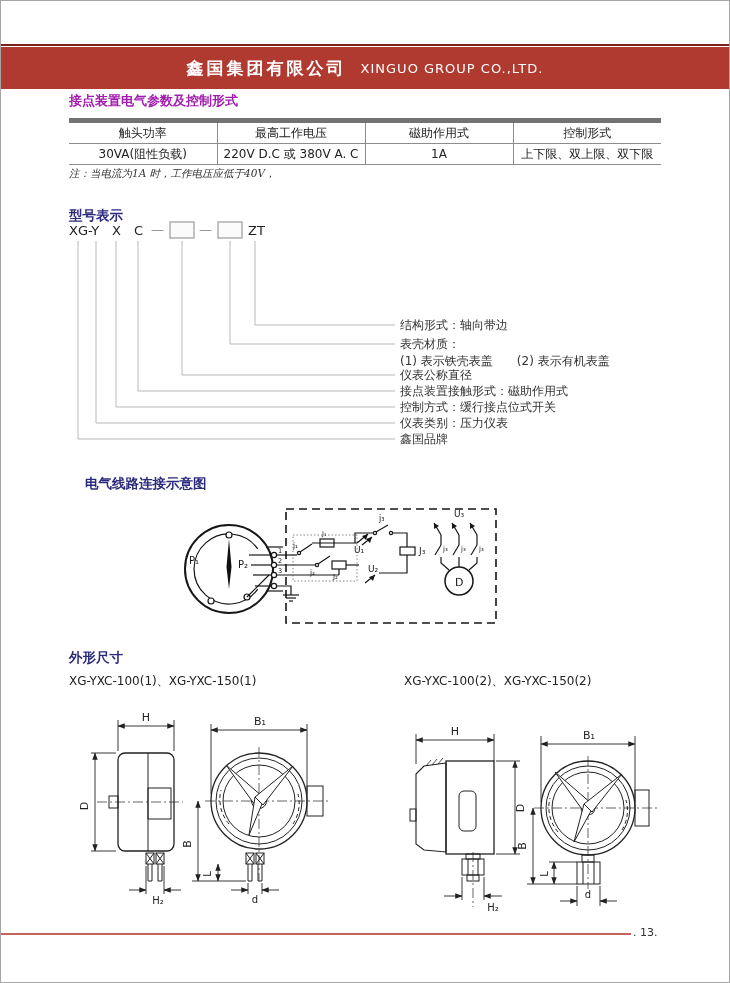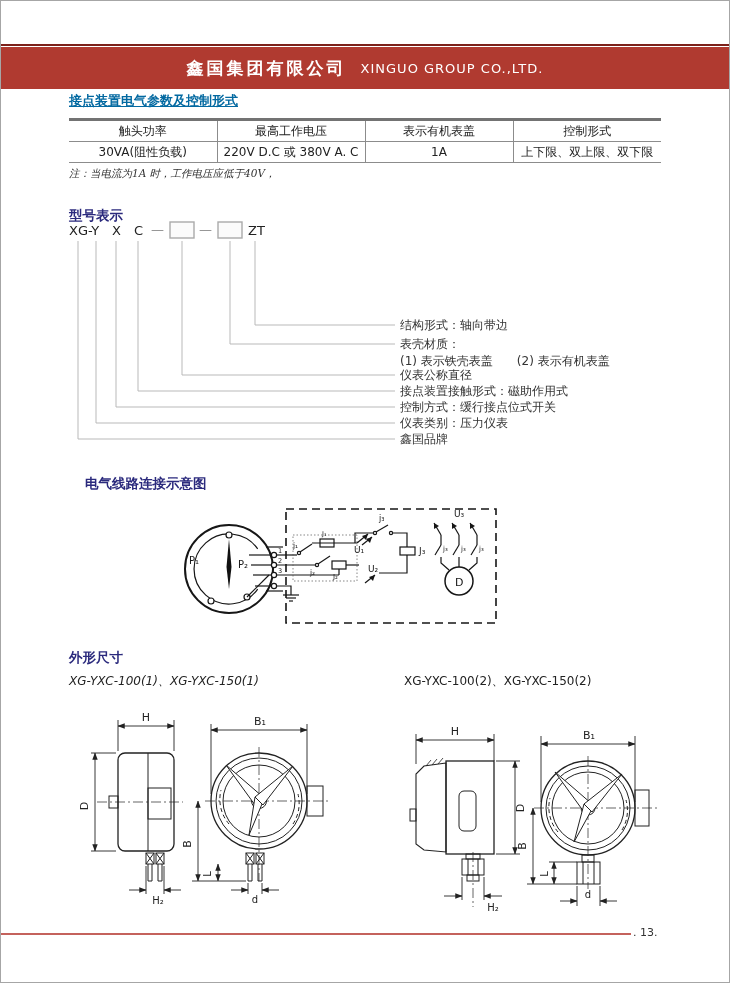--- a/index.html
+++ b/index.html
@@ -3,25 +3,25 @@
 <meta charset="utf-8">
 <style>
   html,body{margin:0;padding:0;background:#fff;}
   .page{position:relative;width:728px;height:981px;border:1px solid #a6a6a6;background:#fff;
         font-family:"DejaVu Sans","Liberation Sans",sans-serif;color:#222;overflow:hidden;}
   .band-line{position:absolute;left:0;top:43px;width:100%;height:2px;background:#7c211a;}
   .band{position:absolute;left:0;top:46px;width:100%;height:42px;background:#b03a30;
         display:flex;align-items:center;justify-content:center;gap:14px;}
   .band .cn{color:#fff;font-weight:bold;font-size:17px;letter-spacing:3px;}
   .band .en{color:#ffffff;font-size:13px;letter-spacing:1px;}
-  .sec-title{position:absolute;font-size:13px;font-weight:bold;color:#0369a1;text-decoration:underline;}
+  .sec-title{position:absolute;font-size:13px;font-weight:bold;color:#a21caf;}
   .sec-title-blue{position:absolute;font-size:13.5px;font-weight:bold;color:#2b2a7d;margin-top:8px;}
   .tbl-wrap{position:absolute;left:68px;top:117px;width:592px;}
   table.params{border-collapse:collapse;width:100%;table-layout:fixed;
-               border-top:3px solid #737373;border-bottom:1px solid #8c8c8c;}
+               border-top:5px solid #737373;border-bottom:1px solid #8c8c8c;}
   table.params td{font-size:12px;text-align:center;height:20px;padding:0 2px;}
   table.params tr.hd td{border-bottom:1px solid #8c8c8c;}
   table.params td + td{border-left:1px solid #8c8c8c;}
   .note{position:absolute;left:68px;top:166px;font-size:10.5px;font-style:italic;
         font-family:"DejaVu Serif","Liberation Serif",serif;color:#333;}
   .variant{position:absolute;top:672px;font-size:12px;color:#222;}
   .rule-red{position:absolute;left:0;top:932px;width:630px;height:2px;background:#c4625c;}
   .pagenum{position:absolute;left:632px;top:925px;font-size:11px;color:#333;}
   svg text{font-family:"DejaVu Sans","Liberation Sans",sans-serif;}
   .abs{position:absolute;}
@@ -38,21 +38,21 @@
   </div>
 
   <div class="sec-title" style="left:68px;top:91px;">接点装置电气参数及控制形式</div>
 
   <div class="tbl-wrap">
     <table class="params">
       <tbody>
           <tr class="hd">
         <td>触头功率</td>
         <td>最高工作电压</td>
-        <td>表示有机表盖</td>
+        <td>磁助作用式</td>
         <td>控制形式</td>
       </tr>
       <tr>
         <td>30VA(阻性负载)</td>
         <td>220V D.C 或 380V A. C</td>
         <td>1A</td>
         <td>上下限、双上限、双下限</td>
       </tr>
     </tbody>
       </table>
@@ -188,21 +188,21 @@
       <text x="250" y="53" font-size="9">J₃</text>
       <text x="285" y="16" font-size="9">U₃</text>
       <text x="274" y="50" font-size="7">j₃</text>
       <text x="292" y="50" font-size="7">j₃</text>
       <text x="310" y="50" font-size="7">j₃</text>
       <text x="286" y="85" font-size="11">D</text>
     </g>
   </svg>
 
   <div class="sec-title-blue" style="left:68px;top:640px;">外形尺寸</div>
-  <div class="variant" style="left:68px;font-style:italic;">XG-YXC-100(1)、XG-YXC-150(1)</div>
+  <div class="variant" style="left:68px;">XG-YXC-100(1)、XG-YXC-150(1)</div>
   <div class="variant" style="left:403px;">XG-YXC-100(2)、XG-YXC-150(2)</div>
 
   <svg class="abs" style="left:78px;top:703px;" width="255" height="205" viewBox="0 0 255 205">
     <defs>
       <marker id="ae1" viewBox="0 0 8 6" refX="7.5" refY="3" markerWidth="8" markerHeight="6" orient="auto-start-reverse">
           <path d="M0,0 L8,3 L0,6 Z" fill="#222"></path>
         </marker>
     </defs>
     <g stroke="#222" fill="none" stroke-width="1.3">
 

